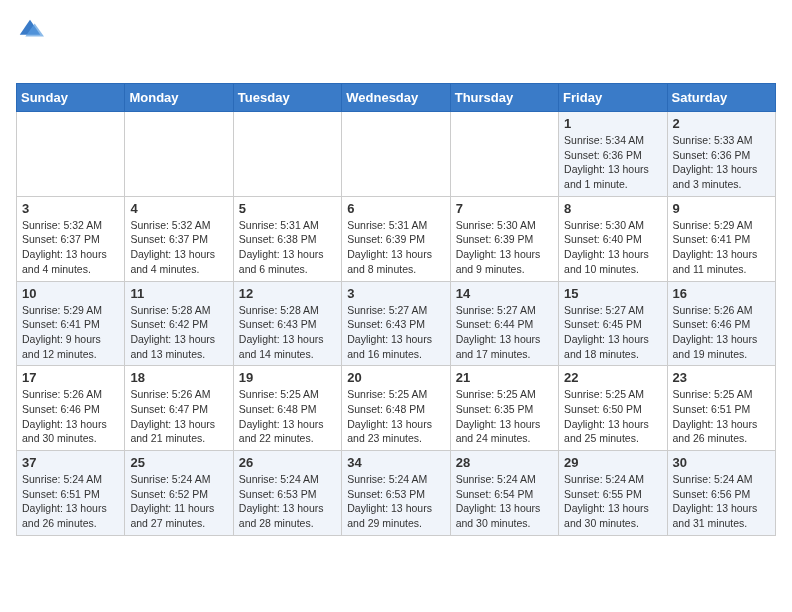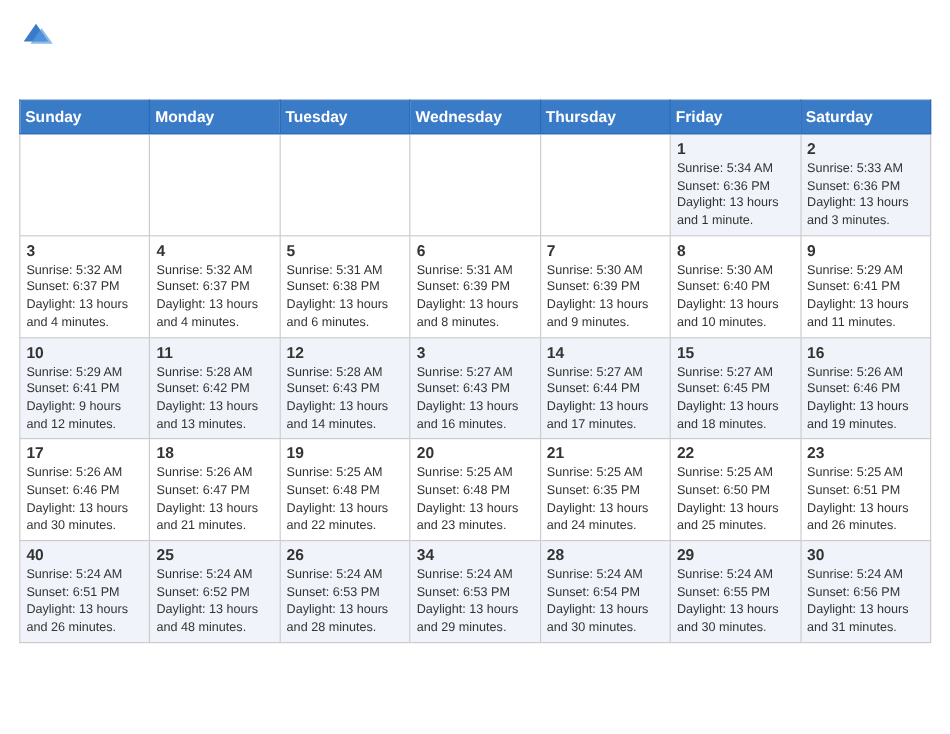--- a/index.html
+++ b/index.html
@@ -315,33 +315,33 @@
           <div class="day-number">23</div>
           <div class="cell-content">
             <div>Sunrise: 5:25 AM</div>
             <div>Sunset: 6:51 PM</div>
             <div>Daylight: 13 hours and 26 minutes.</div>
           </div>
         </td>
       </tr>
       <tr>
         <td>
-          <div class="day-number">40</div>
+          <div class="day-number">37</div>
           <div class="cell-content">
             <div>Sunrise: 5:24 AM</div>
             <div>Sunset: 6:51 PM</div>
             <div>Daylight: 13 hours and 26 minutes.</div>
           </div>
         </td>
         <td>
           <div class="day-number">25</div>
           <div class="cell-content">
             <div>Sunrise: 5:24 AM</div>
             <div>Sunset: 6:52 PM</div>
-            <div>Daylight: 13 hours and 48 minutes.</div>
+            <div>Daylight: 11 hours and 27 minutes.</div>
           </div>
         </td>
         <td>
           <div class="day-number">26</div>
           <div class="cell-content">
             <div>Sunrise: 5:24 AM</div>
             <div>Sunset: 6:53 PM</div>
             <div>Daylight: 13 hours and 28 minutes.</div>
           </div>
         </td>

